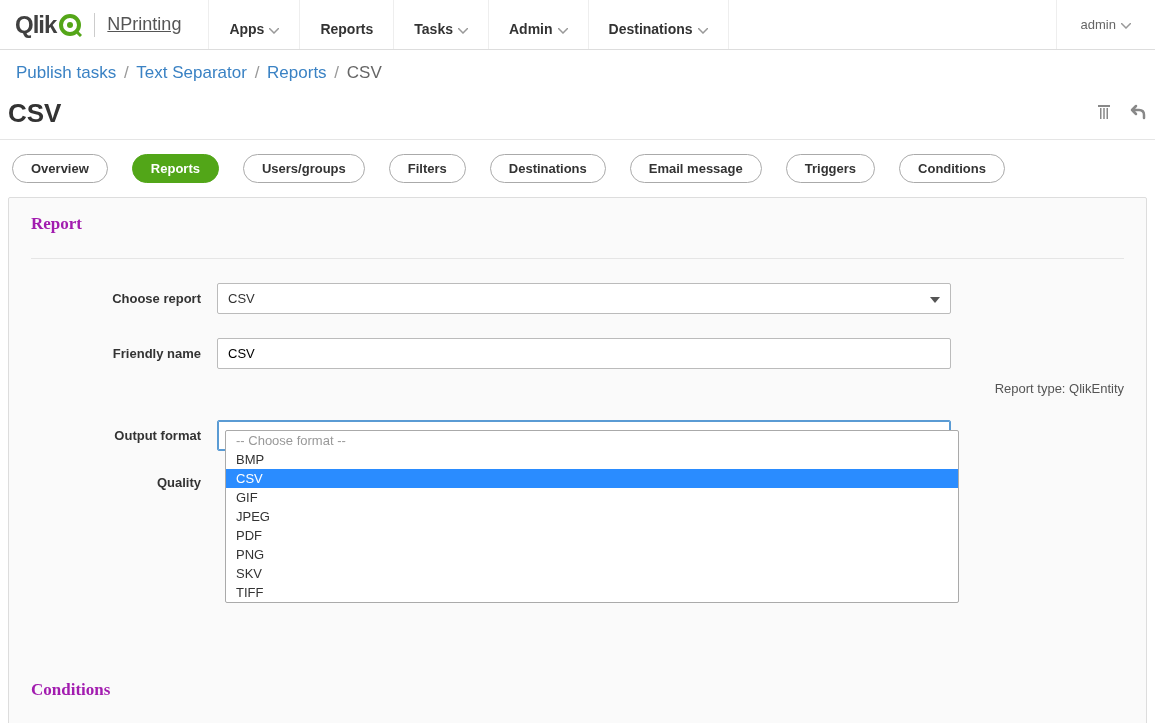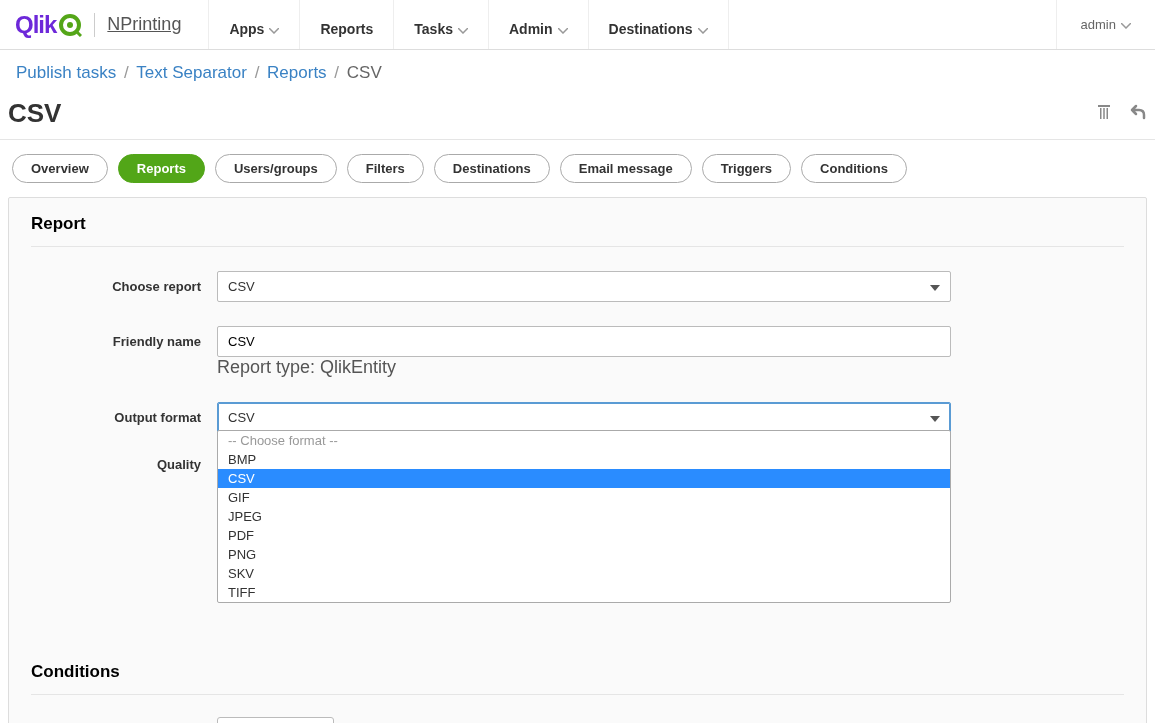--- a/index.html
+++ b/index.html
@@ -17,21 +17,21 @@
       height: 50px;
     }
     .logo-section {
       display: flex;
       align-items: center;
       padding: 0 15px;
     }
     .qlik-logo {
       font-weight: bold;
       font-size: 24px;
-      color: #6d28d9;
+      color: #404040;
       letter-spacing: -1px;
     }
     .qlik-icon {
       display: inline-flex;
       align-items: center;
       margin-left: 2px;
       color: #54a618;
     }
     .divider-vert {
       width: 1px;
@@ -105,21 +105,21 @@
       margin-left: auto;
       display: flex;
       gap: 16px;
     }
     .icon-btn {
       cursor: pointer;
       color: #888;
     }
     .tabs-row {
       display: flex;
-      gap: 10px;
+      gap: 24px;
       padding: 14px 12px;
     }
     .pill-tab {
       border: 1px solid #aaa;
       border-radius: 18px;
       padding: 6px 18px;
       font-weight: bold;
       font-size: 13px;
       background: #fff;
       cursor: pointer;
@@ -133,23 +133,24 @@
       margin: 0 8px 8px 8px;
       border: 1px solid #ddd;
       border-radius: 2px;
       background: #fafafa;
       padding: 16px 22px 20px 22px;
       position: relative;
     }
     .section-title {
       font-size: 17px;
       font-weight: bold;
-      color: #000000;
-      padding-bottom: 12px;
+      color: #a21caf;
+      padding-bottom: 24px;
       border-bottom: 1px solid #e5e5e5;
+      font-family: Liberation Serif, serif;
     }
     .form-row {
       display: flex;
       align-items: center;
       margin-top: 24px;
     }
     .form-label {
       width: 186px;
       text-align: right;
       padding-right: 16px;
@@ -176,27 +177,28 @@
       border-color: #5a9bd4;
     }
     .text-input input {
       border: none;
       outline: none;
       width: 100%;
       font-size: 13px;
     }
     .report-type-text {
       margin-left: 186px;
-      margin-top: 0;
-      font-size: 18px;
+      margin-top: 12px;
+      font-size: 13px;
       color: #555;
+      text-align: right;
     }
     .dropdown-panel {
       position: absolute;
-      left: 208px;
+      left: 216px;
       top: 232px;
       width: 734px;
       background: #fff;
       border: 1px solid #aaa;
       border-radius: 2px;
       z-index: 10;
     }
     .dropdown-option {
       padding: 2px 10px;
       font-size: 13px;

